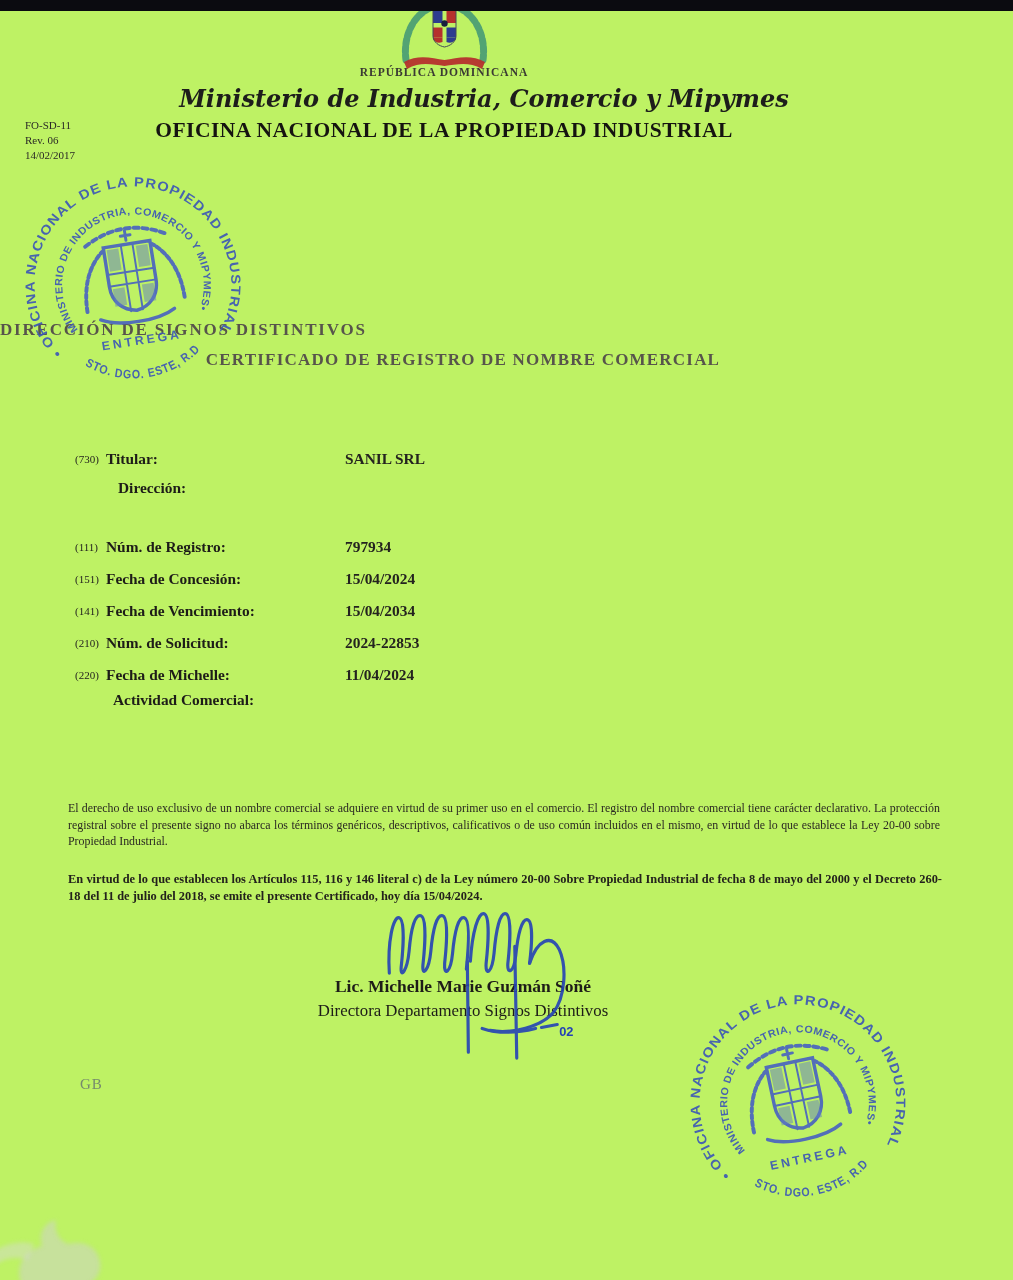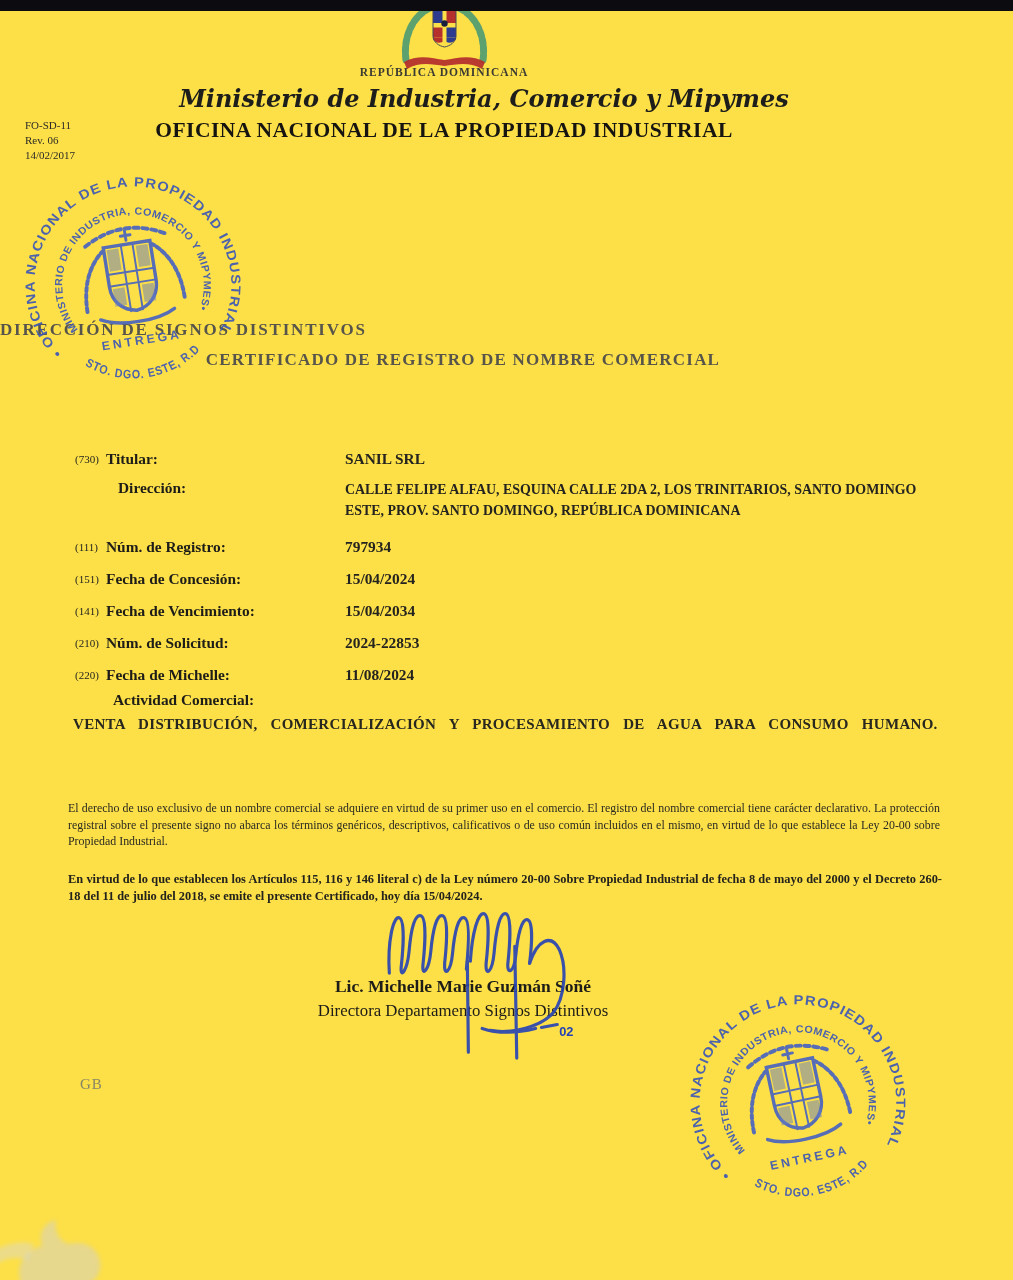--- a/index.html
+++ b/index.html
@@ -1,16 +1,16 @@
 <!DOCTYPE html>
 <html><head>
 <meta charset="utf-8">
 <style>
   html,body{margin:0;padding:0;background:#e8e8e8;}
-  .page{position:relative;width:1013px;height:1280px;background:#fde047;overflow:hidden;
+  .page{position:relative;width:1013px;height:1280px;background:#bef264;overflow:hidden;
         font-family:"Liberation Serif",serif;color:#21201d;text-decoration:underline;}
   .topbar{position:absolute;left:0;top:0;width:1013px;height:11px;background:#0b0b10;z-index:9;}
 
   
   .arms{position:absolute;left:396px;top:0;width:97px;height:72px;z-index:2;}
   .country{position:absolute;left:0;top:66px;width:888px;text-align:center;
            font-size:11.5px;font-weight:bold;letter-spacing:1px;color:#3b3a33;}
   .ministry{position:absolute;left:0;top:84px;width:888px;text-align:center;
             font-family:"DejaVu Serif",serif;font-style:italic;font-weight:600;
             font-size:24px;color:#1d1d1b;padding-left:40px;}
@@ -125,21 +125,20 @@
   <div class="t-cert">CERTIFICADO DE REGISTRO DE NOMBRE COMERCIAL</div>
 
   <div class="frow" style="top:450px">
     <span class="fcode">(730)</span>
     <span class="flabel">Titular:</span>
     <span class="fvalue">SANIL SRL</span>
   </div>
   <div class="frow" style="top:479px">
     <span class="fcode"></span>
     <span class="flabel indent">Dirección:</span>
-    <span class="fvalue addr">CALLE FELIPE ALFAU, ESQUINA CALLE 2DA 2, LOS TRINITARIOS, SANTO DOMINGO ESTE, PROV. SANTO DOMINGO, REPÚBLICA DOMINICANA</span>
   </div>
   <div class="frow" style="top:538px">
     <span class="fcode">(111)</span>
     <span class="flabel">Núm. de Registro:</span>
     <span class="fvalue">797934</span>
   </div>
   <div class="frow" style="top:570px">
     <span class="fcode">(151)</span>
     <span class="flabel">Fecha de Concesión:</span>
     <span class="fvalue">15/04/2024</span>
@@ -150,28 +149,27 @@
     <span class="fvalue">15/04/2034</span>
   </div>
   <div class="frow" style="top:634px">
     <span class="fcode">(210)</span>
     <span class="flabel">Núm. de Solicitud:</span>
     <span class="fvalue">2024-22853</span>
   </div>
   <div class="frow" style="top:666px">
     <span class="fcode">(220)</span>
     <span class="flabel">Fecha de Michelle:</span>
-    <span class="fvalue">11/08/2024</span>
+    <span class="fvalue">11/04/2024</span>
   </div>
   <div class="frow" style="top:691px">
     <span class="fcode"></span>
     <span class="flabel act">Actividad Comercial:</span>
   </div>
 
-  <div class="activity">VENTA DISTRIBUCIÓN, COMERCIALIZACIÓN Y PROCESAMIENTO DE AGUA PARA CONSUMO HUMANO.</div>
 
   <div class="legal1">El derecho de uso exclusivo de un nombre comercial se adquiere en virtud de su primer uso en el comercio. El registro del nombre comercial tiene carácter declarativo. La protección registral sobre el presente signo no abarca los términos genéricos, descriptivos, calificativos o de uso común incluidos en el mismo, en virtud de lo que establece la Ley 20-00 sobre Propiedad Industrial.</div>
   <div class="legal2">En virtud de lo que establecen los Artículos 115, 116 y 146 literal c) de la Ley número 20-00 Sobre Propiedad Industrial de fecha 8 de mayo del 2000 y el Decreto 260-18 del 11 de julio del 2018, se emite el presente Certificado, hoy día 15/04/2024.</div>
 
   <svg class="sig-svg" viewBox="0 0 230 165">
     <g fill="none" stroke="#2442b5" stroke-width="3.2" stroke-linecap="round" opacity=".9">
       <path d="M6,72 C4,40 10,14 16,16 C22,18 20,48 18,66 C17,78 24,70 26,50 C28,26 32,12 38,14 C44,16 42,46 40,64 C39,76 46,70 48,50 C50,28 54,12 60,14 C66,16 64,44 62,62 C61,76 68,72 70,52 C72,30 76,14 82,16 C88,18 86,48 84,68"></path>
       <path d="M85,60 L86,152"></path>
       <path d="M88,60 C90,30 96,10 102,12 C108,14 106,44 104,62 C103,76 110,72 112,52 C114,28 118,10 124,12 C130,14 128,44 126,62 C125,74 132,72 134,54 C136,34 140,16 146,18 C152,20 150,46 148,62"></path>
       <path d="M133,45 L135,158"></path>

